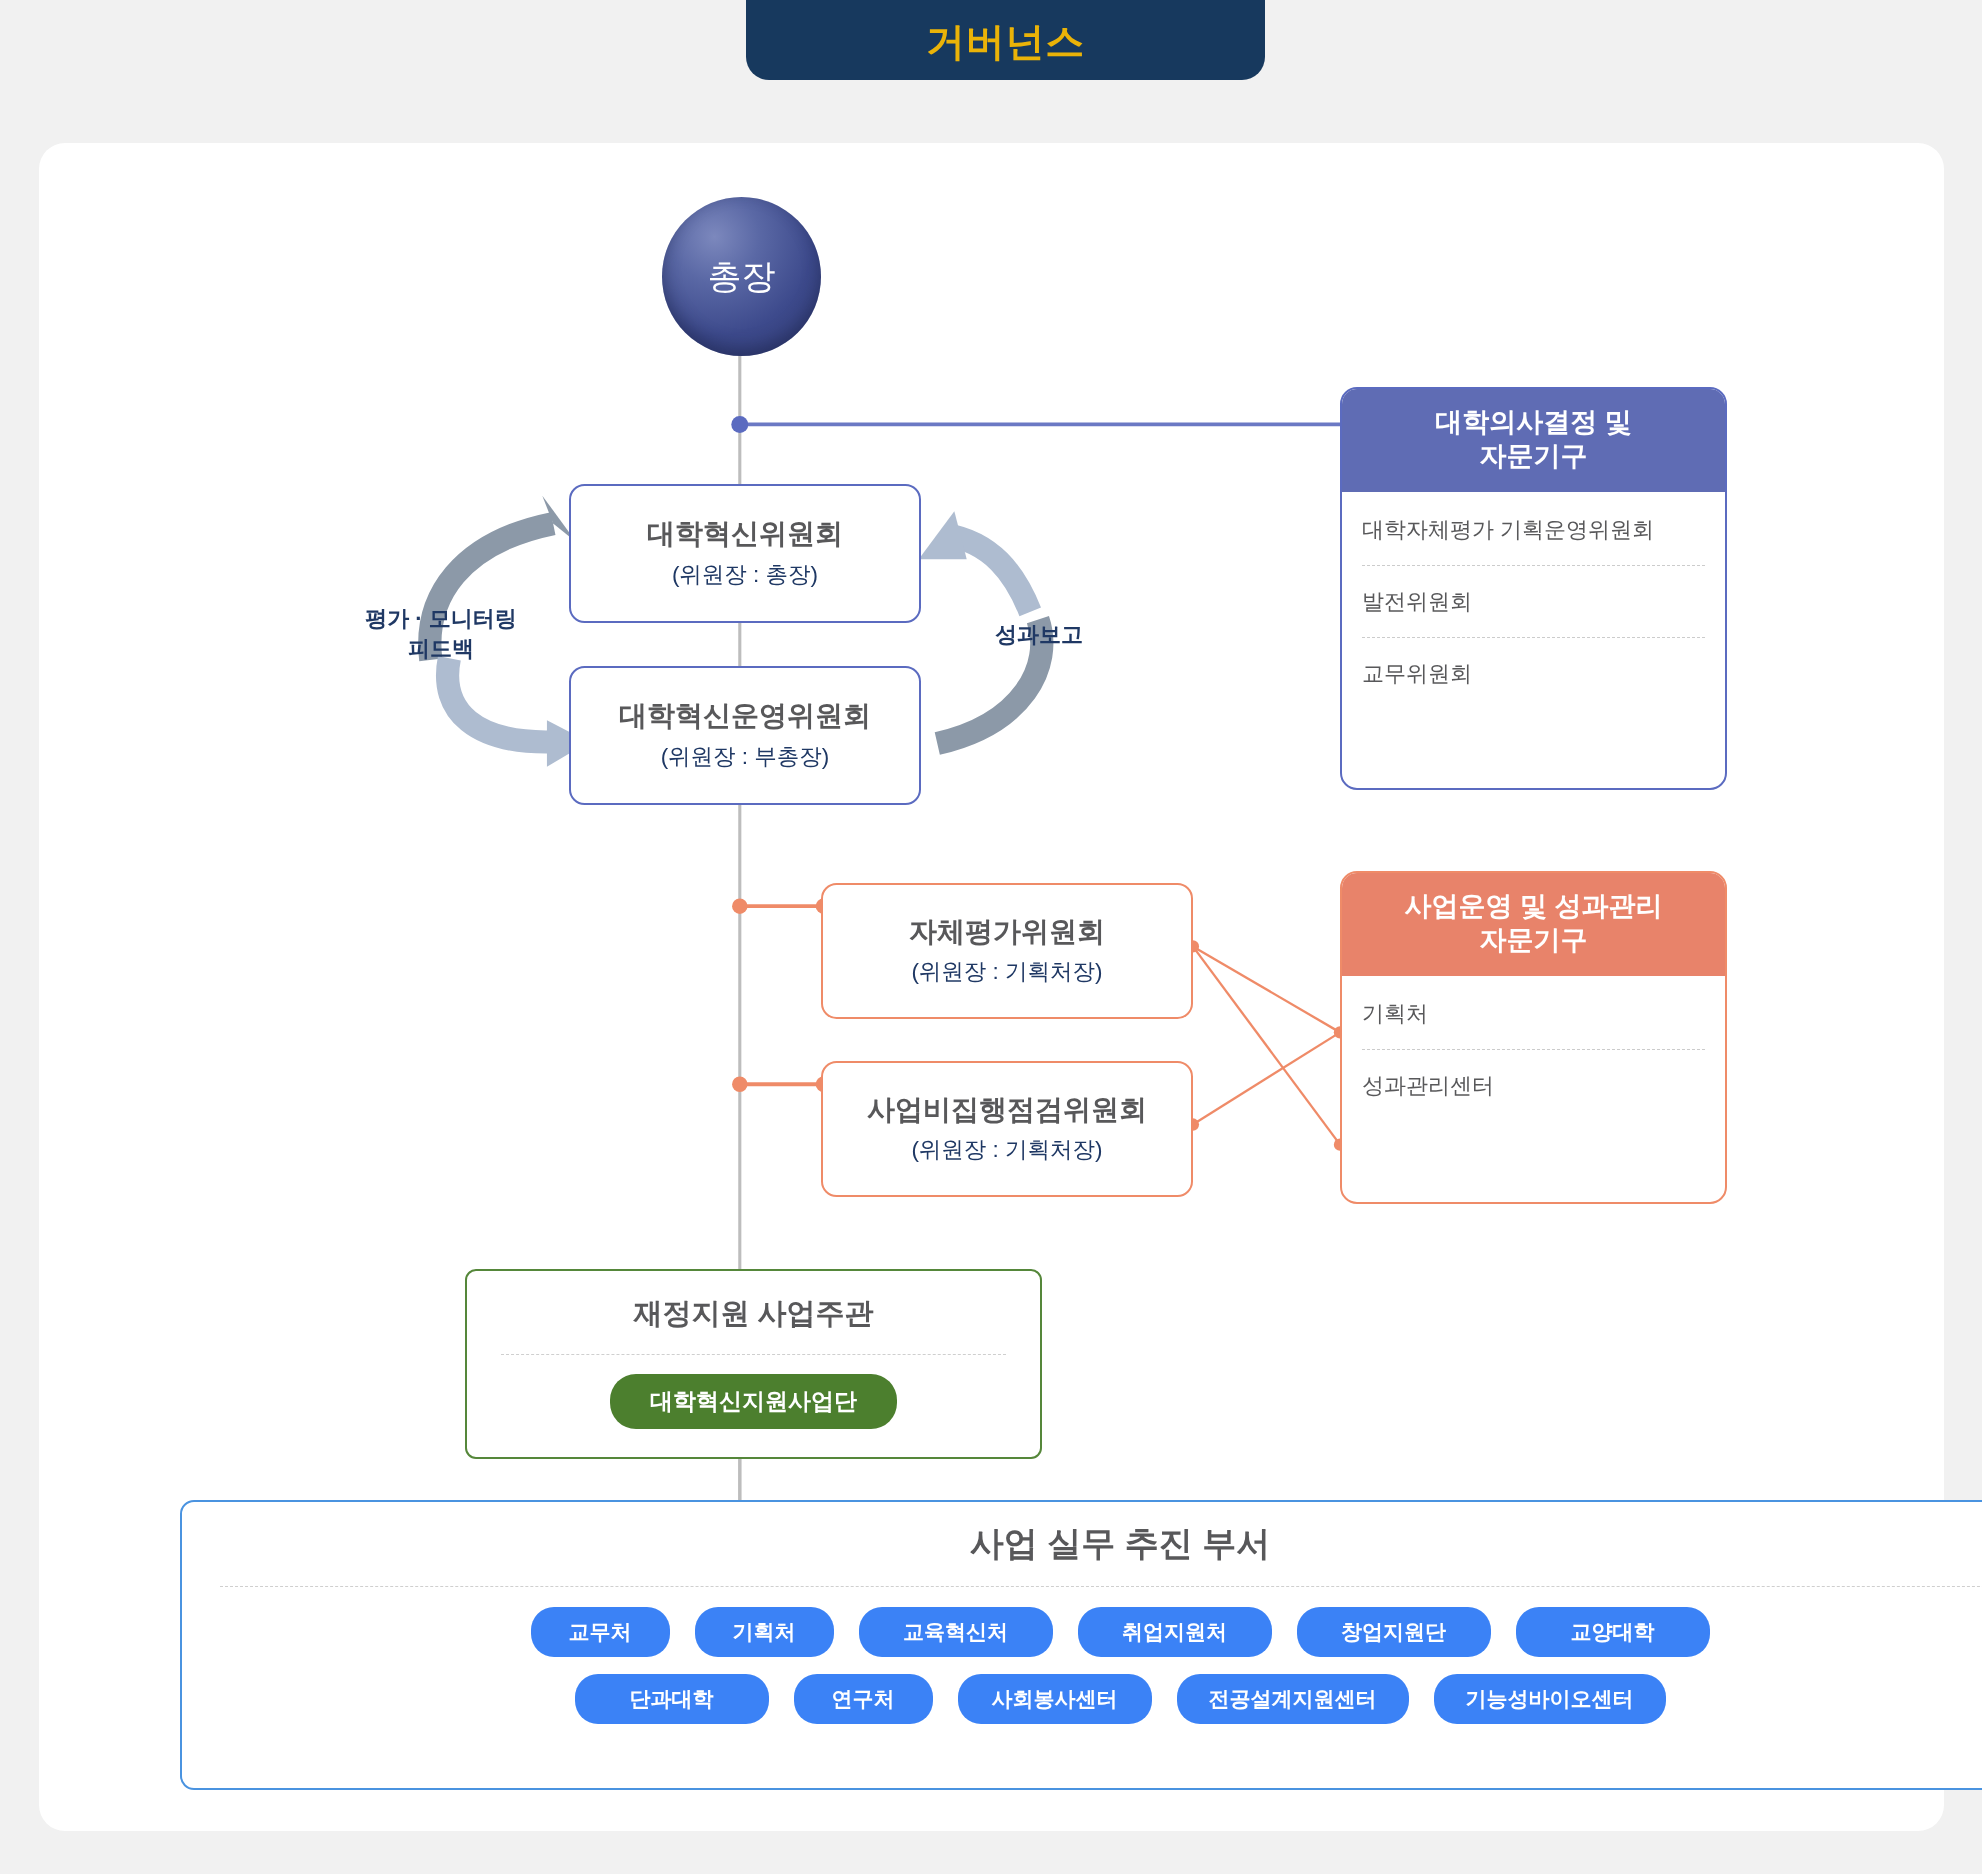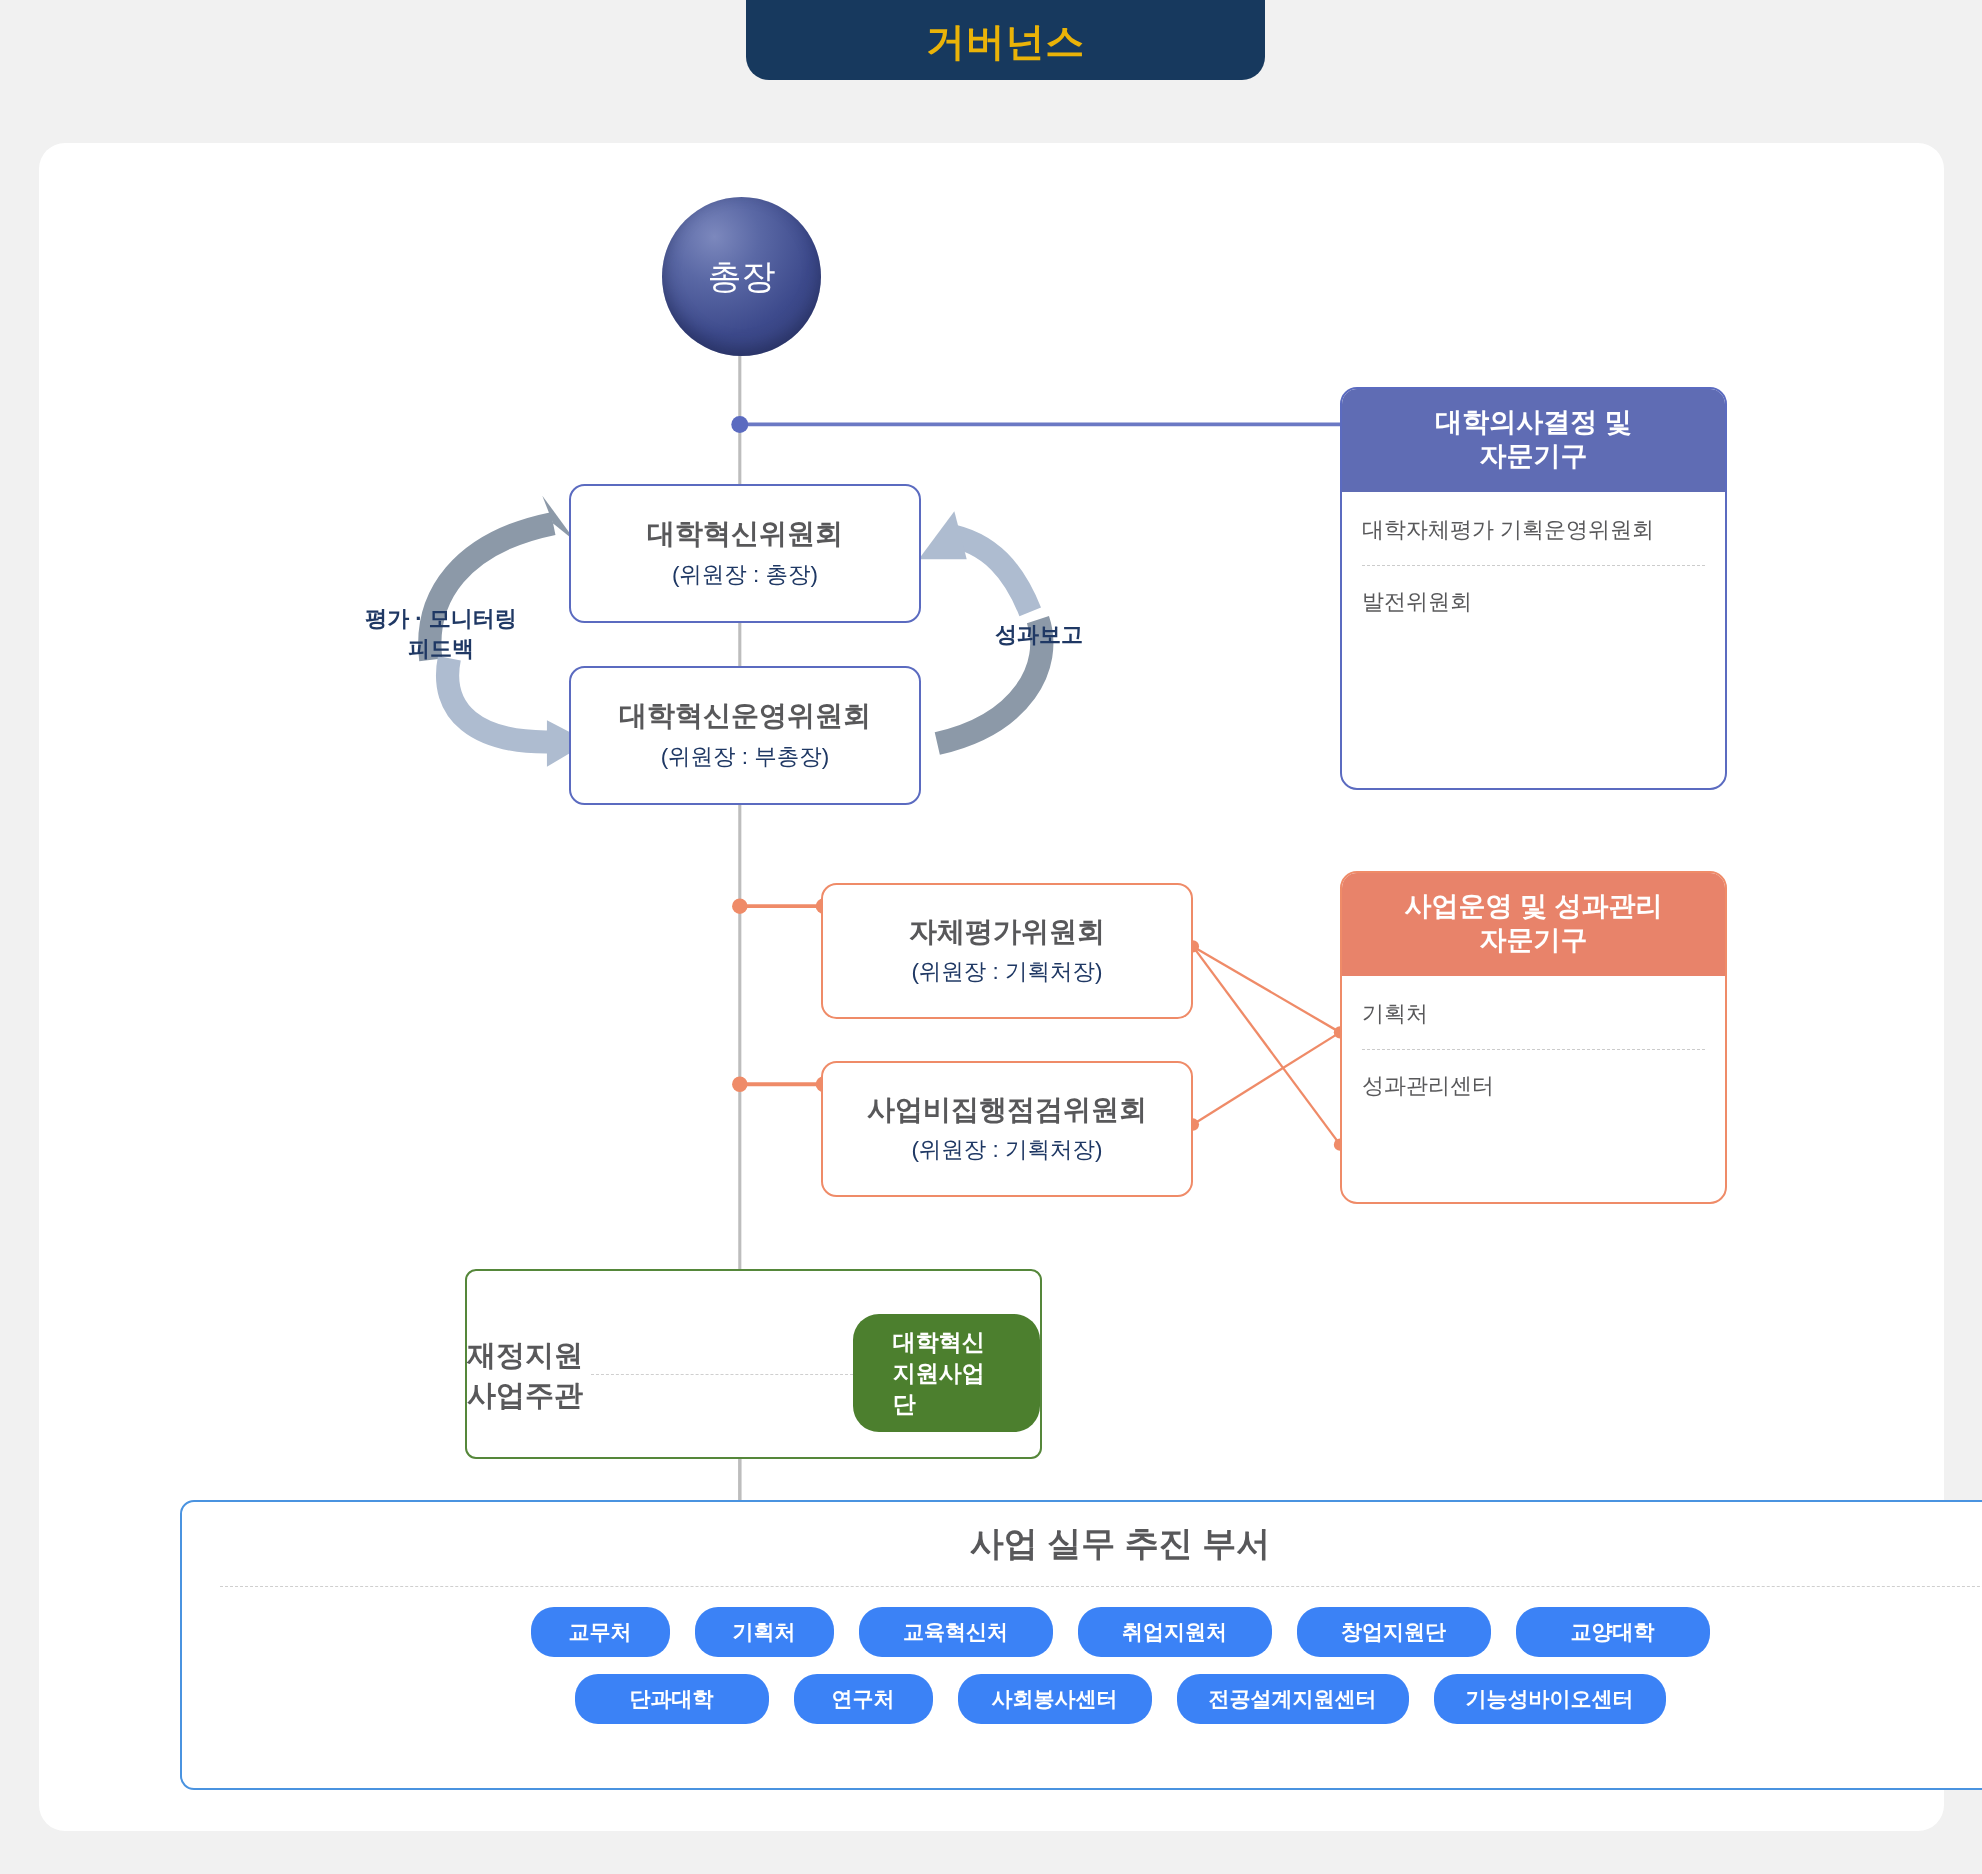--- a/index.html
+++ b/index.html
@@ -159,20 +159,21 @@
 
   
   #box-funding {
     position: absolute;
     left: 465px; top: 1269px; width: 577px; height: 190px;
     box-sizing: border-box;
     background: #ffffff;
     border: 2.3px solid #55873a;
     border-radius: 11px;
     display: flex;
+    flex-direction: column;
     align-items: center;
   }
   #box-funding .f-title {
     font-size: 29px;
     font-weight: bold;
     color: #58585a;
     margin-top: 23px;
   }
   #box-funding .f-divider {
     width: 88%;
@@ -312,20 +313,21 @@
   <div class="cycle-label" id="label-report">성과보고</div>
 
   <div class="panel" id="panel-decision">
     <div class="p-head">
       <div>대학의사결정 및</div>
       <div>자문기구</div>
     </div>
     <div class="p-list">
       <div class="p-item">대학자체평가 기획운영위원회</div>
       <div class="p-item">발전위원회</div>
+      <div class="p-item">교무위원회</div>
     </div>
   </div>
 
   <div class="panel" id="panel-performance">
     <div class="p-head">
       <div>사업운영 및 성과관리</div>
       <div>자문기구</div>
     </div>
     <div class="p-list">
       <div class="p-item">기획처</div>

